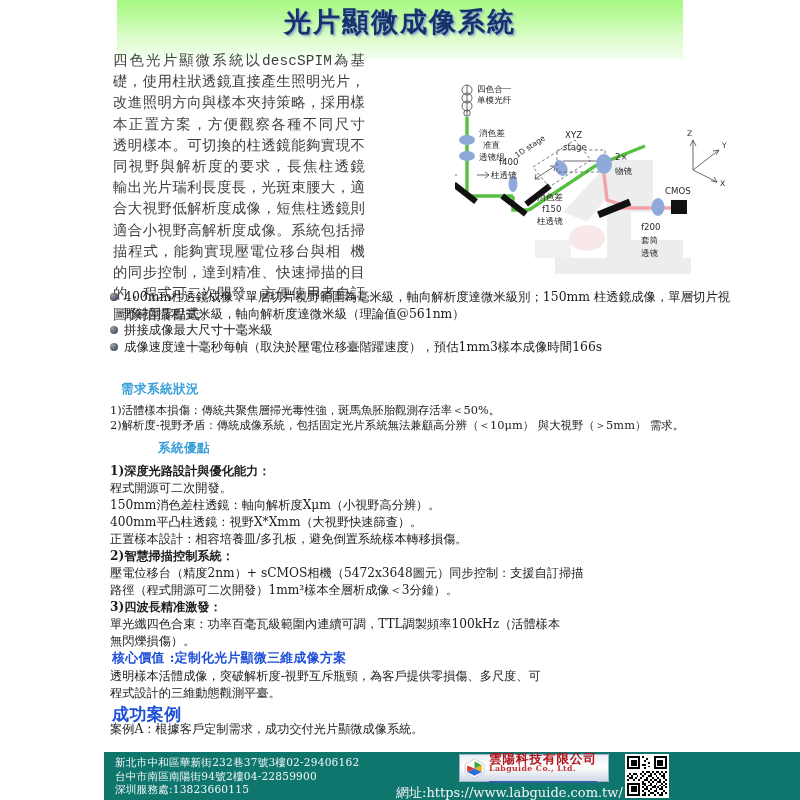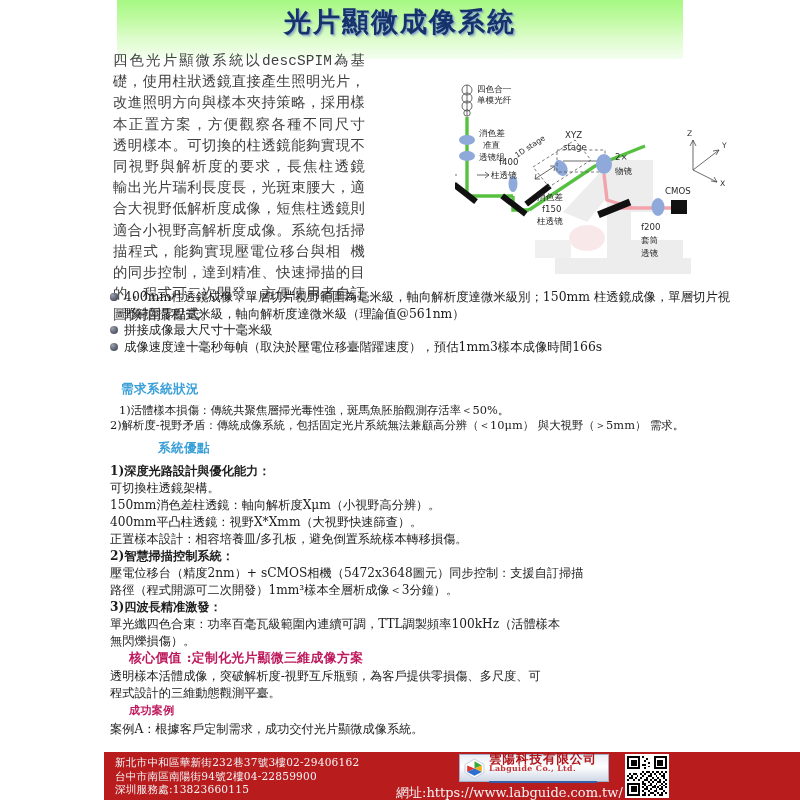--- a/index.html
+++ b/index.html
@@ -89,38 +89,38 @@
 
   
   .sec-head {
     position: absolute;
     font-family: "DejaVu Serif", "Liberation Serif", serif;
     font-size: 12.6px;
     font-weight: bold;
     color: #3aa0d8;
     letter-spacing: .4px;
   }
-  .sec-head.red { color: #be185d; margin-left: 17px; }
+  .sec-head.red { color: #1d4ed8; }
   .body-block {
     position: absolute;
     font-family: "DejaVu Serif", "Liberation Serif", serif;
     font-size: 12.2px;
     line-height: 16.4px;
     color: #1c1c1c;
   }
   .small-block { font-size: 11.4px; line-height: 15.4px; }
 
   
   #footer {
     position: absolute;
     left: 104px;
     top: 752px;
     width: 696px;
     height: 48px;
-    background: #b91c1c;
+    background: #0f766e;
   }
   #footer-addr {
     position: absolute;
     left: 11px;
     top: 4px;
     font-family: "DejaVu Serif", "Liberation Serif", serif;
     font-size: 10.6px;
     line-height: 13.6px;
     color: #f2f4f8;
     letter-spacing: .2px;
@@ -313,41 +313,41 @@
     <span class="bullet-dot"></span>
     <span>拼接成像最大尺寸十毫米級</span>
   </div>
   <div class="bullet-row">
     <span class="bullet-dot"></span>
     <span>成像速度達十毫秒每幀（取決於壓電位移臺階躍速度），預估1mm3樣本成像時間166s</span>
   </div>
 </div>
 
 <div class="sec-head" style="left:121px; top:381px;">需求系統狀況</div>
-<div class="body-block small-block" style="left:110px; top:403px; width:630px;margin-left:9px;">1)活體樣本損傷：傳統共聚焦層掃光毒性強，斑馬魚胚胎觀測存活率＜50%。</div>
+<div class="body-block small-block" style="left:110px; top:403px; width:630px;">1)活體樣本損傷：傳統共聚焦層掃光毒性強，斑馬魚胚胎觀測存活率＜50%。</div>
 <div class="body-block small-block" style="left:110px; top:418px; width:640px;">2)解析度-視野矛盾：傳統成像系統，包括固定光片系統無法兼顧高分辨（＜10μm） 與大視野（＞5mm） 需求。</div>
 
 <div class="sec-head" style="left:112px; top:440px;margin-left:46px;">系統優點</div>
 <div class="body-block" style="left:110px; top:463px; font-weight:bold;">1)深度光路設計與優化能力：</div>
-<div class="body-block" style="left:110px; top:480px;">可切換柱透鏡架構。</div>
+<div class="body-block" style="left:110px; top:480px;">程式開源可二次開發。</div>
 <div class="body-block" style="left:110px; top:497px;">150mm消色差柱透鏡：軸向解析度Xμm（小視野高分辨）。</div>
 <div class="body-block" style="left:110px; top:514px;">400mm平凸柱透鏡：視野X*Xmm（大視野快速篩查）。</div>
 <div class="body-block" style="left:110px; top:531px;">正置樣本設計：相容培養皿/多孔板，避免倒置系統樣本轉移損傷。</div>
 <div class="body-block" style="left:110px; top:548px; font-weight:bold;">2)智慧掃描控制系統：</div>
 <div class="body-block" style="left:110px; top:565px;">壓電位移台（精度2nm）+ sCMOS相機（5472x3648圖元）同步控制：支援自訂掃描</div>
 <div class="body-block" style="left:110px; top:582px;">路徑（程式開源可二次開發）1mm³樣本全層析成像＜3分鐘）。</div>
 <div class="body-block" style="left:110px; top:599px; font-weight:bold;">3)四波長精准激發：</div>
 <div class="body-block" style="left:110px; top:616px;">單光纖四色合束：功率百毫瓦級範圍內連續可調，TTL調製頻率100kHz（活體樣本</div>
 <div class="body-block" style="left:110px; top:633px;">無閃爍損傷）。</div>
 
 <div class="sec-head red" style="left:112px; top:650px; font-size:12.8px;">核心價值 :定制化光片顯微三維成像方案</div>
 <div class="body-block" style="left:110px; top:668px;">透明樣本活體成像，突破解析度-視野互斥瓶頸，為客戶提供零損傷、多尺度、可</div>
 <div class="body-block" style="left:110px; top:685px;">程式設計的三維動態觀測平臺。</div>
 
-<div class="sec-head red" style="left:112px; top:703px; font-size:11px;">成功案例</div>
+<div class="sec-head red" style="left:112px; top:703px; font-size:17px;">成功案例</div>
 <div class="body-block" style="left:110px; top:721px;">案例A：根據客戶定制需求，成功交付光片顯微成像系統。</div>
 
 <div id="footer">
   <div id="footer-addr">
     <div>新北市中和區華新街232巷37號3樓02-29406162</div>
     <div>台中市南區南陽街94號2樓04-22859900</div>
     <div>深圳服務處:13823660115</div>
   </div>
 
   <div id="logo-box">

